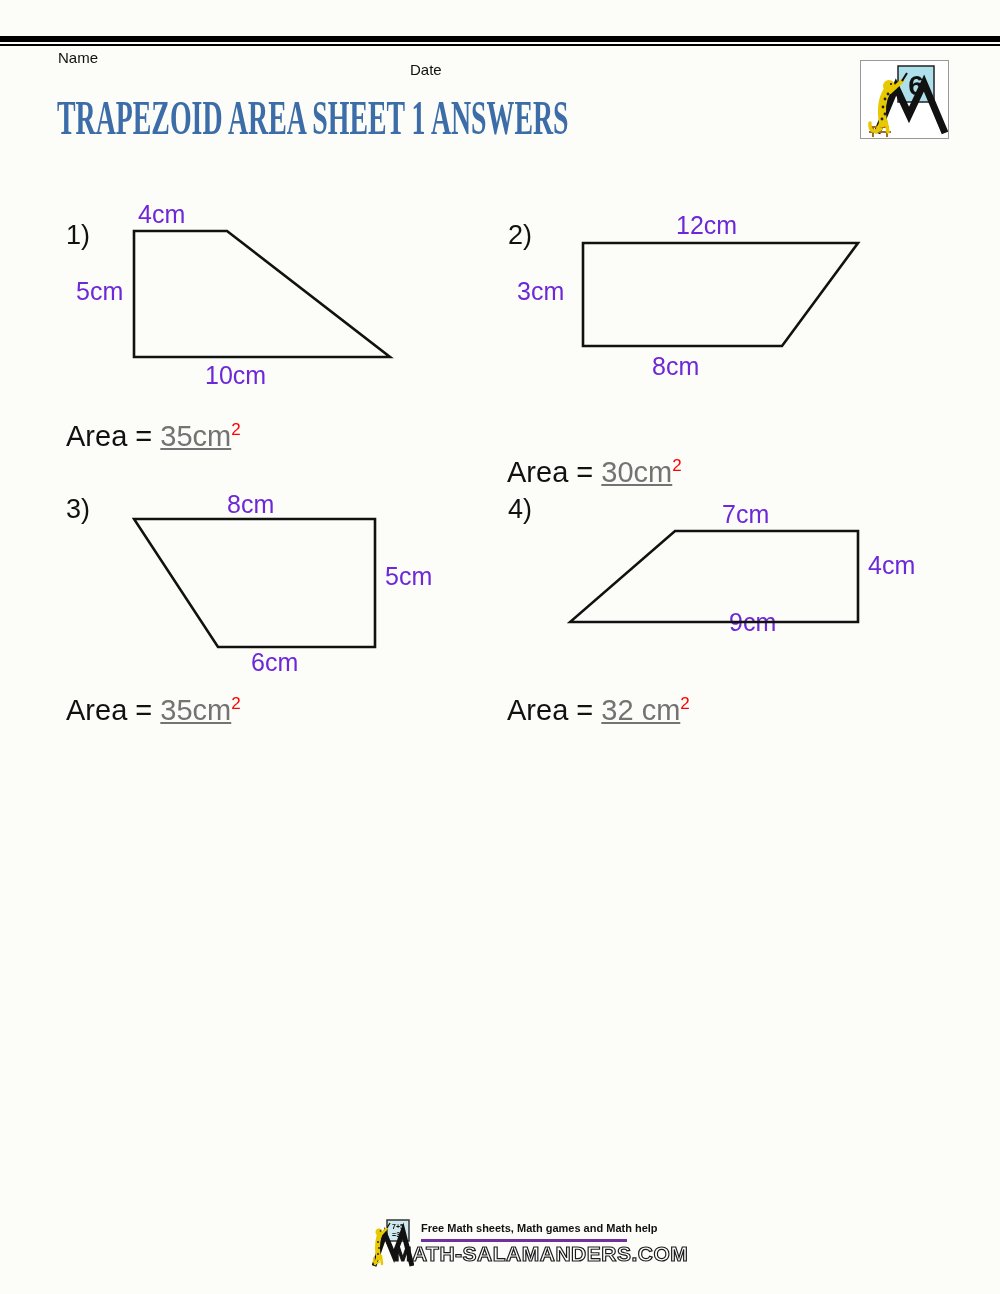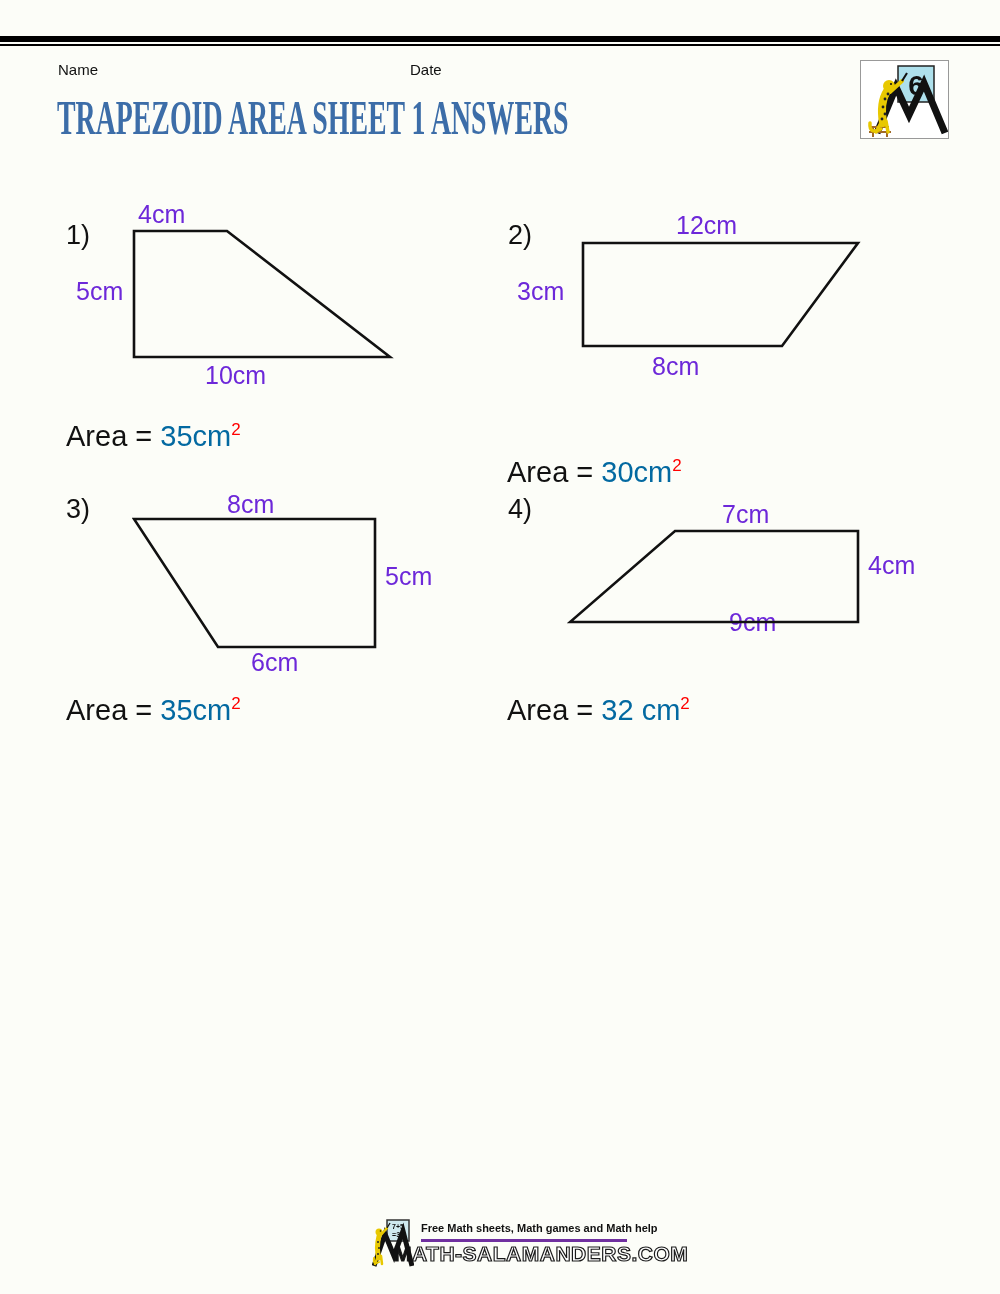--- a/index.html
+++ b/index.html
@@ -23,21 +23,21 @@
     color: #3c6da8;
     transform: scaleX(0.58);
     transform-origin: left top;
     white-space: nowrap;
     letter-spacing: 0px;
   }
   .prob-number { font-size: 27px; color: #111; }
   .dim-label { font-size: 25px; color: #6d28d9; white-space: nowrap; }
   .shape-svg polygon { fill: none; stroke: #111; stroke-width: 2.6; stroke-linejoin: miter; }
   .area-line { font-size: 29px; color: #111; white-space: nowrap; }
-  .area-red { color: #0369a1; }
+  .area-red { color: #737373; text-decoration: underline; }
   .area-sup { font-size: 17px; vertical-align: 11px; color: #ff0000; }
   .logo-box { border: 1px solid #999; background: #fff; }
   .footer-tagline { font-size: 11px; font-weight: bold; color: #111; white-space: nowrap; }
   .footer-rule { background: #7030a0; }
   .footer-brand {
     font-size: 21px;
     font-weight: bold;
     letter-spacing: 0.5px;
     white-space: nowrap;
     color: #ffffff;
@@ -46,21 +46,21 @@
   .footer-brand::first-letter { color: #111; -webkit-text-stroke: 0.5px #111; }
 </style>
 </head>
 <body>
 
 <div id="page">
 
   <div class="abs bar-thick"></div>
   <div class="abs bar-thin"></div>
 
-  <div class="abs meta-label" style="left:58px; top:61px;">Name</div>
+  <div class="abs meta-label" style="left:58px; top:49px;">Name</div>
   <div class="abs meta-label" style="left:410px; top:61px;">Date</div>
 
   <div class="abs logo-box" style="left:860px; top:60px; width:87px; height:77px;">
     <svg width="87" height="77" viewBox="0 0 87 77">
       <rect x="37" y="5" width="36" height="36" fill="#aee0ec" stroke="#222" stroke-width="1.5"></rect>
       <text x="55" y="34" font-size="28" font-weight="bold" fill="#111" text-anchor="middle" font-family="Liberation Sans, sans-serif">6</text>
       <polyline points="16,72 35,26 48,54 63,22 84,72" fill="none" stroke="#111" stroke-width="7"></polyline>
       <path d="M8,71 H30 M10,66 H28 M12,66 V76 M26,66 V76" stroke="#a06a28" stroke-width="2" fill="none"></path>
       <path d="M20,68 Q8,74 9,62" fill="none" stroke="#e8c800" stroke-width="3.5" stroke-linecap="round"></path>
       <path d="M26,30 C21,38 20,50 22,62" fill="none" stroke="#e8c800" stroke-width="8" stroke-linecap="round"></path>

